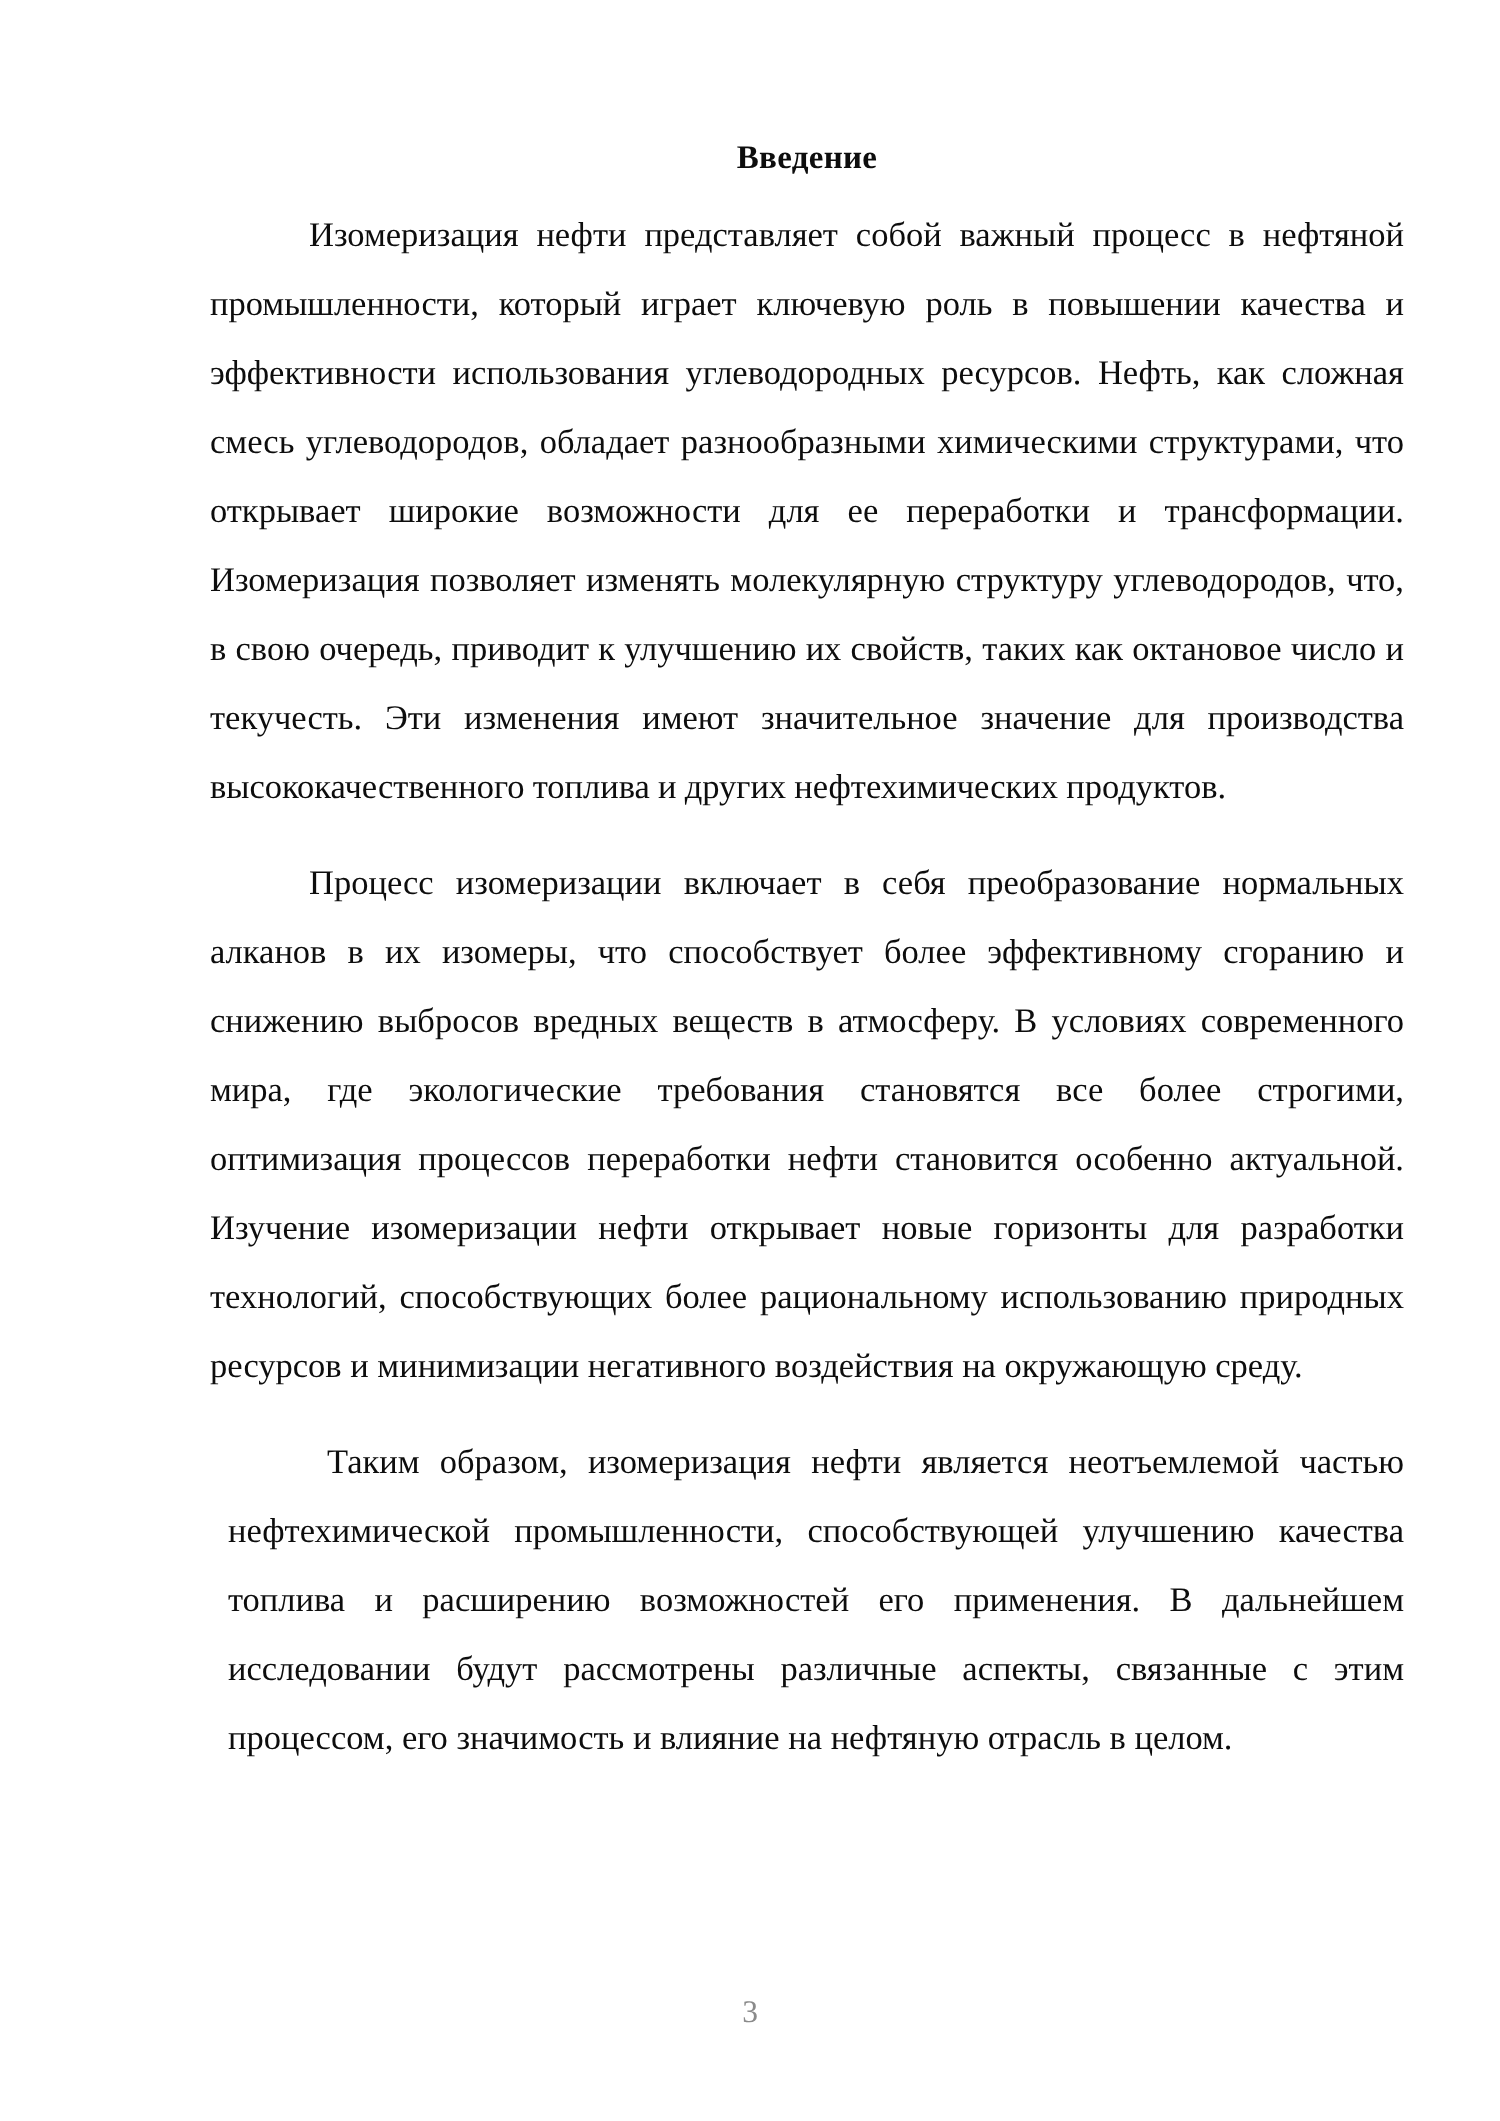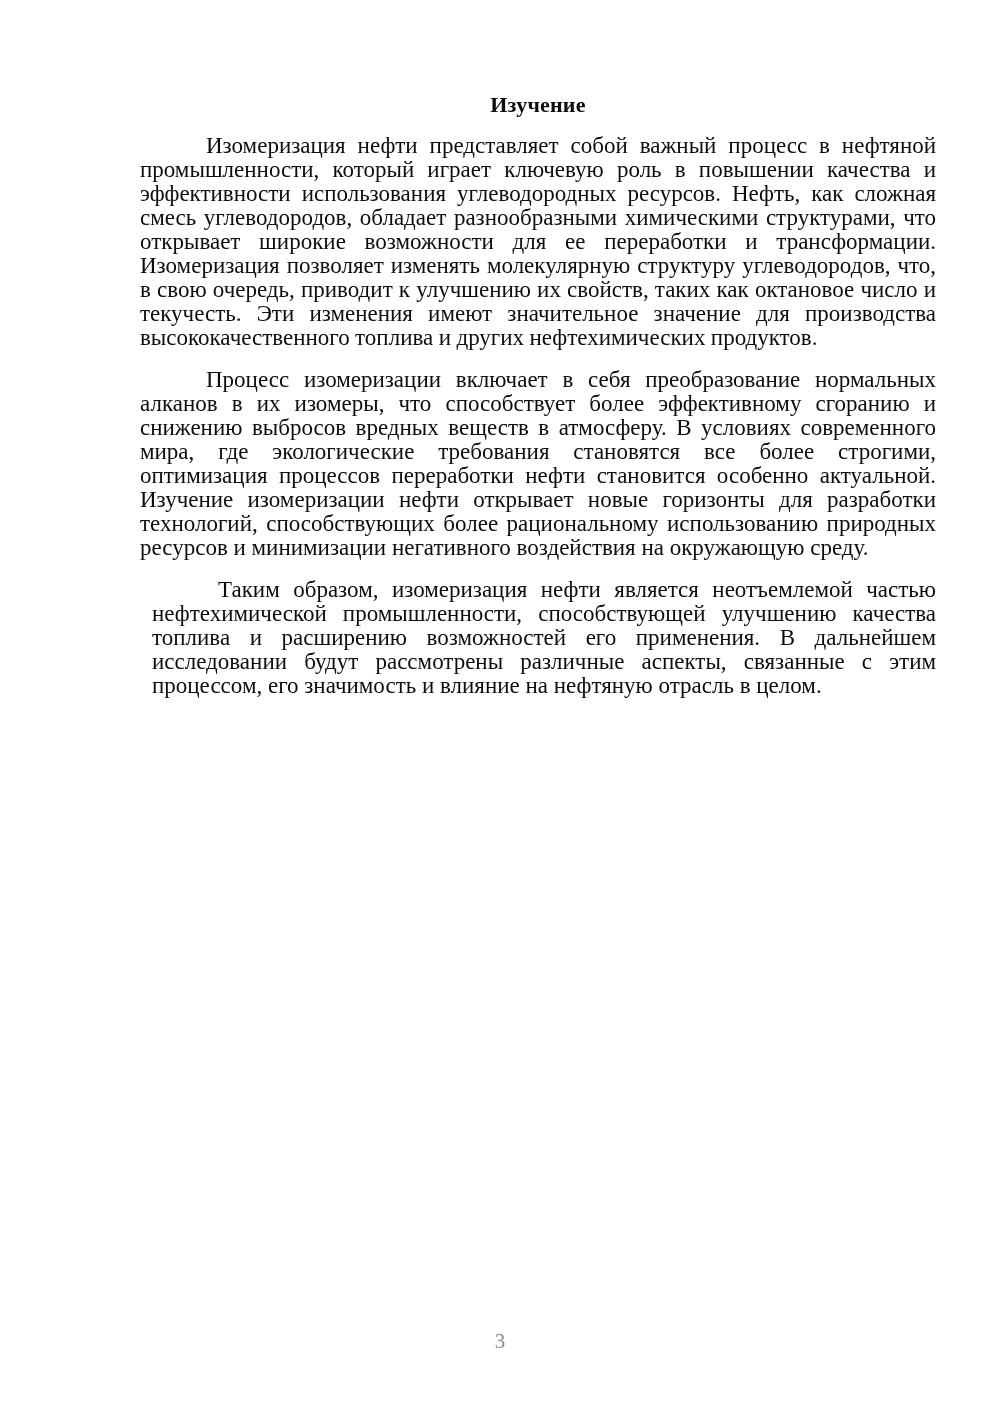--- a/index.html
+++ b/index.html
@@ -31,21 +31,21 @@
     font-size: 22px;
     font-weight: bold;
     text-align: center;
     line-height: 34px;
     margin: 0 0 12px 0;
     letter-spacing: 0.2px;
   }
 
   .doc-paragraph {
     font-size: 23px;
-    line-height: 24px;
+    line-height: 46px;
     text-align: justify;
     text-justify: inter-word;
     text-indent: 66px;
     margin: 0 0 18px 0;
     -webkit-hyphens: none;
     hyphens: none;
   }
 
   .doc-paragraph:last-of-type {
     margin-bottom: 0;
@@ -68,21 +68,21 @@
     color: #8a8a8a;
   }
 </style>
 </head>
 <body>
 
 <div class="page">
 
   <div class="content">
 
-    <h1 class="doc-heading">Изучение</h1>
+    <h1 class="doc-heading">Введение</h1>
 
     <p class="doc-paragraph tight-tail">Изомеризация нефти представляет собой важный процесс в нефтяной промышленности, который играет ключевую роль в повышении качества и эффективности использования углеводородных ресурсов. Нефть, как сложная смесь углеводородов, обладает разнообразными химическими структурами, что открывает широкие возможности для ее переработки и трансформации. Изомеризация позволяет изменять молекулярную структуру углеводородов, что, в свою очередь, приводит к улучшению их свойств, таких как октановое число и текучесть. Эти изменения имеют значительное значение для производства высококачественного топлива и других нефтехимических продуктов.</p>
 
     <p class="doc-paragraph">Процесс изомеризации включает в себя преобразование нормальных алканов в их изомеры, что способствует более эффективному сгоранию и снижению выбросов вредных веществ в атмосферу. В условиях современного мира, где экологические требования становятся все более строгими, оптимизация процессов переработки нефти становится особенно актуальной. Изучение изомеризации нефти открывает новые горизонты для разработки технологий, способствующих более рациональному использованию природных ресурсов и минимизации негативного воздействия на окружающую среду.</p>
 
     <p class="doc-paragraph">Таким образом, изомеризация нефти является неотъемлемой частью нефтехимической промышленности, способствующей улучшению качества топлива и расширению возможностей его применения. В дальнейшем исследовании будут рассмотрены различные аспекты, связанные с этим процессом, его значимость и влияние на нефтяную отрасль в целом.</p>
 
   </div>
 
   <div class="page-number">3</div>

